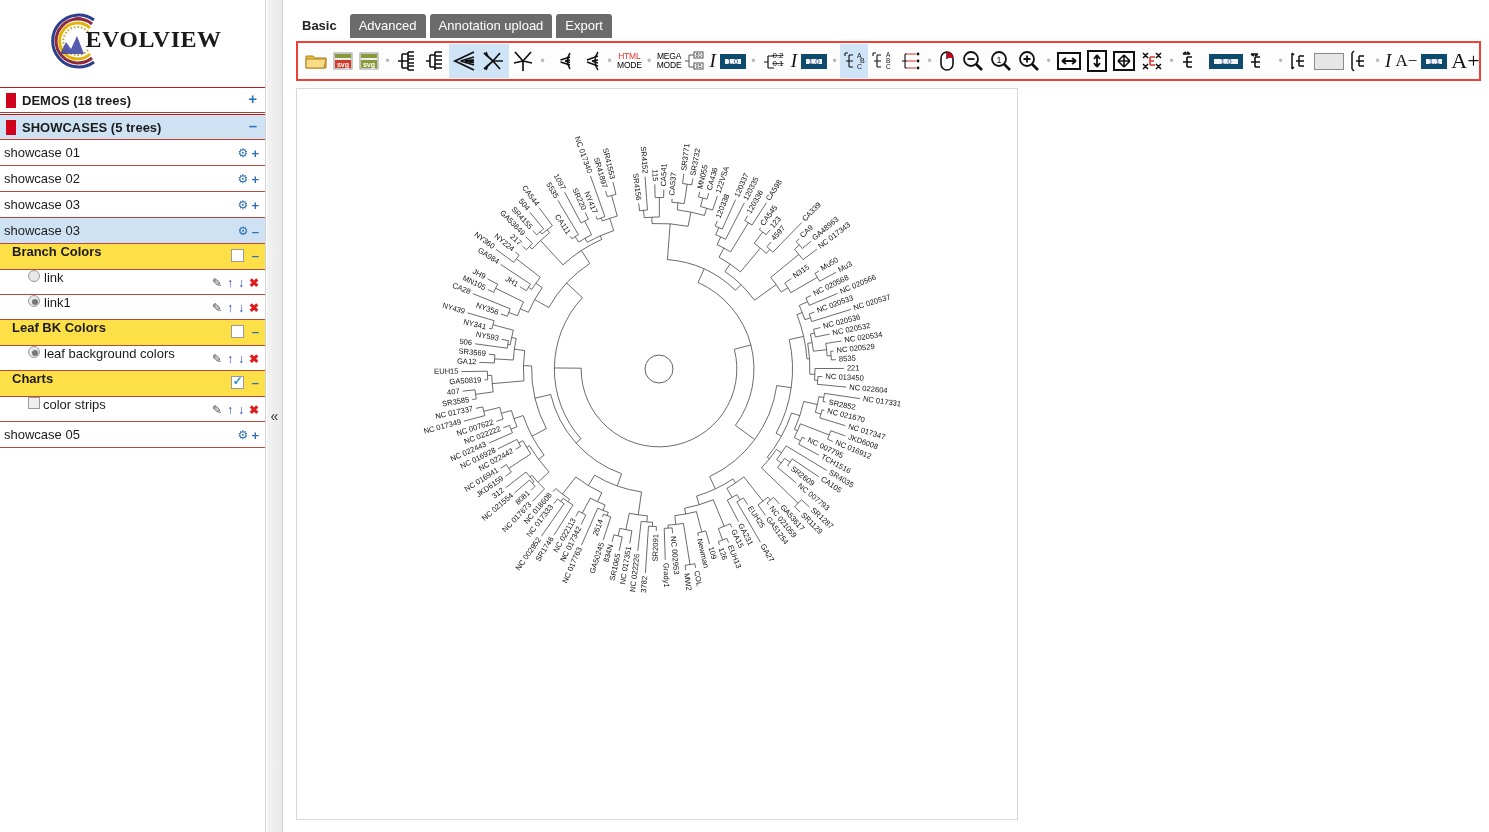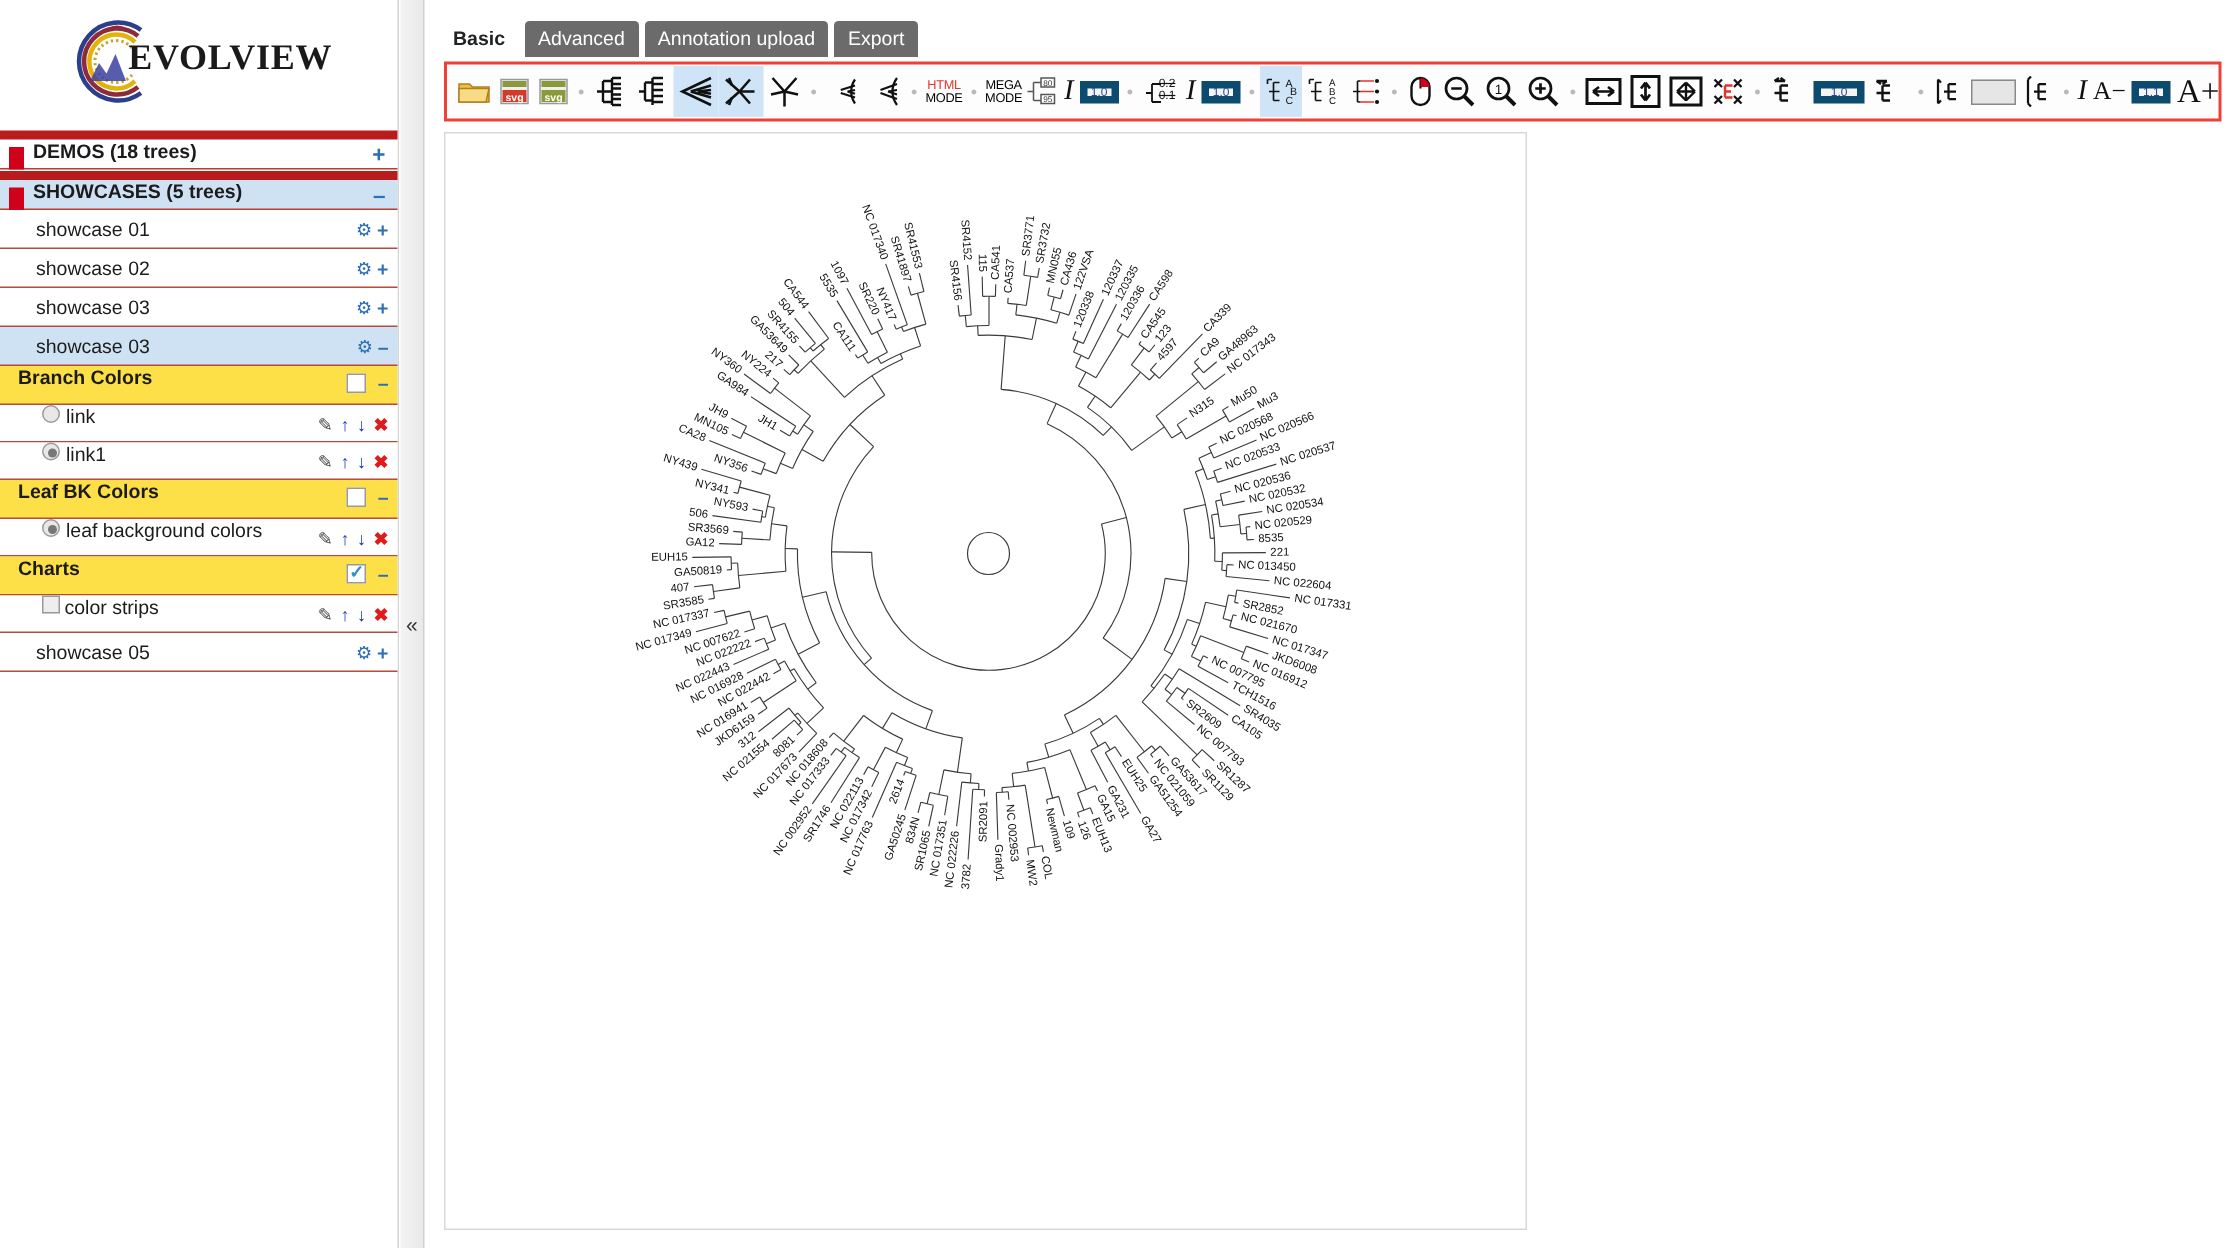--- a/index.html
+++ b/index.html
@@ -32,42 +32,42 @@
     color: #1a1a1a;
   }
   .logo-c {
     position: absolute; left: 14px; top: 2px;
     width: 66px; height: 66px;
   }
 
   .panel-header {
     position: relative;
     height: 26px;
-    border-top: 6px solid #b91c1c;
+    border-top: 1px solid #b91c1c;
     border-bottom: 1px solid #c0392b;
-    display: flex; align-items: flex-start;
+    display: flex; align-items: center;
     font-size: 13px; font-weight: bold; color: #1b1b1b;
     padding-left: 22px; cursor: pointer;
     background: #ffffff;
     margin-top: 1px;
   }
   .panel-header.active { background: #cfe2f3; }
   .panel-header .redbox {
     position: absolute; left: 6px; top: 5px;
     width: 10px; height: 15px; background: #d0021b;
   }
   .panel-header .pm {
     position: absolute; right: 8px; top: 2px;
     font-size: 15px; font-weight: bold; color: #2d6fb5;
   }
   .tree-row {
     position: relative; height: 26px;
     border-bottom: 1px solid #b84a3a;
     display: flex; align-items: center;
-    padding-left: 24px;
+    padding-left: 4px;
     font-size: 13px; color: #1b1b1b;
     cursor: pointer; background: #fff;
   }
   .tree-row.selected { background: #cfe2f3; }
   .row-actions {
     position: absolute; right: 6px; top: 0; height: 26px;
     display: flex; align-items: center; gap: 2px;
   }
   .gear {
     width: 12px; height: 12px; display: inline-block;

